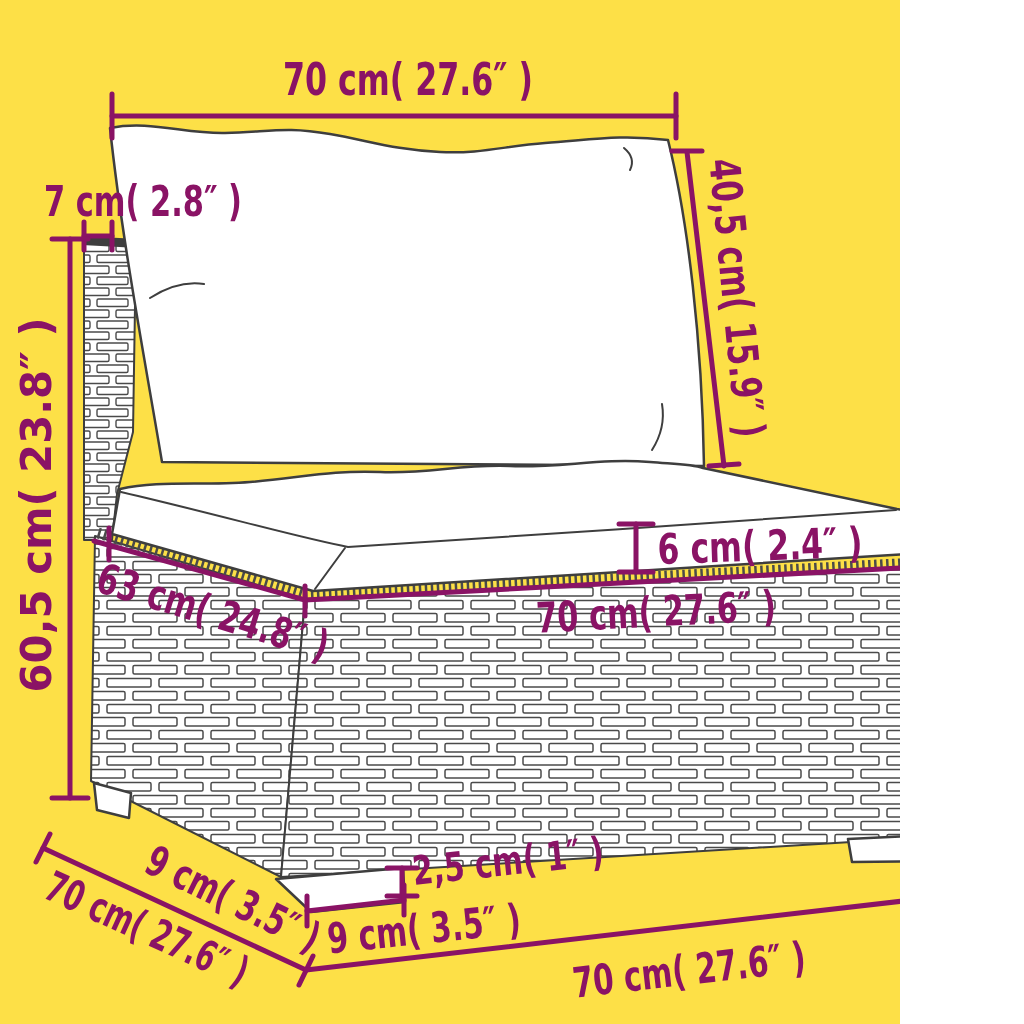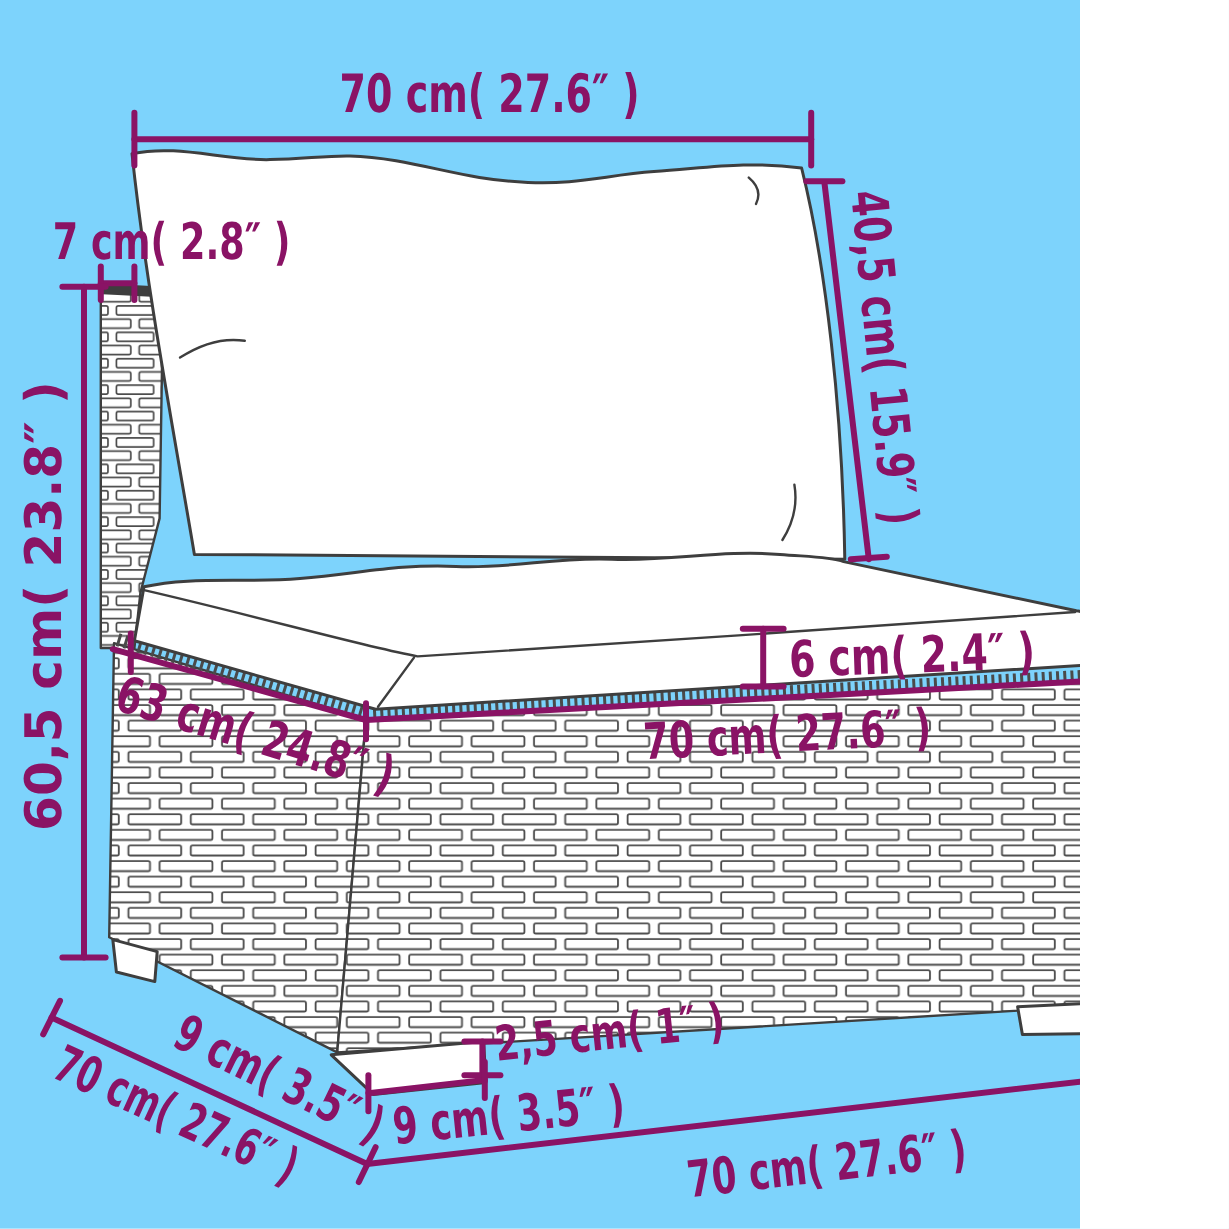--- a/index.html
+++ b/index.html
@@ -1,16 +1,16 @@
 <!DOCTYPE html>
 <html><head>
 <meta charset="utf-8">
 <style>
   html,body{margin:0;padding:0;background:#ffffff;}
-  .stage{position:relative;width:900px;height:1024px;background:#7dd3fc;overflow:hidden;
+  .stage{position:relative;width:900px;height:1024px;background:#fde047;overflow:hidden;
          font-family:"DejaVu Sans", sans-serif;}
   svg{display:block;}
   .dim-label{font-family:"DejaVu Sans", sans-serif;font-weight:bold;fill:#8A1365;}
   .dim-line{stroke:#8A1365;stroke-width:5;stroke-linecap:round;fill:none;}
   .draw{stroke:#3e3e3e;stroke-width:2.5;fill:#ffffff;stroke-linejoin:round;}
   .draw-thin{stroke:#3e3e3e;stroke-width:2;fill:none;stroke-linecap:round;}
   .weave-shape{stroke:#3e3e3e;stroke-width:2;stroke-linejoin:round;}
   .rail{stroke:#4a4a4a;stroke-width:11;fill:none;stroke-dasharray:2.5 3.5;}
 </style>
 </head>

